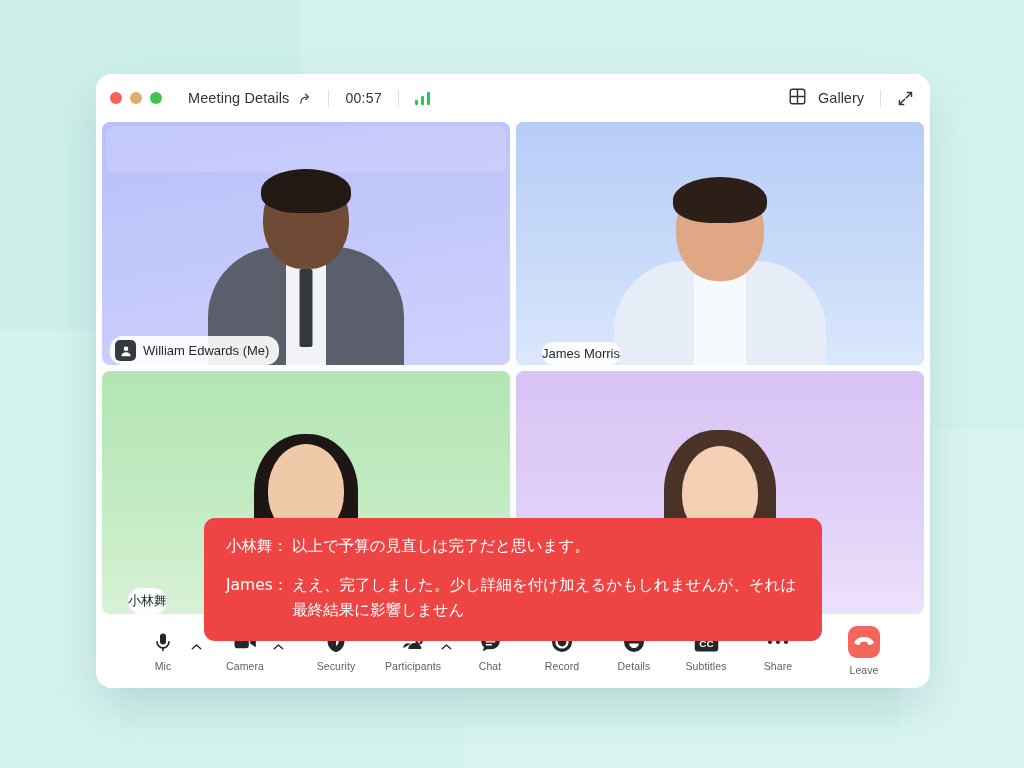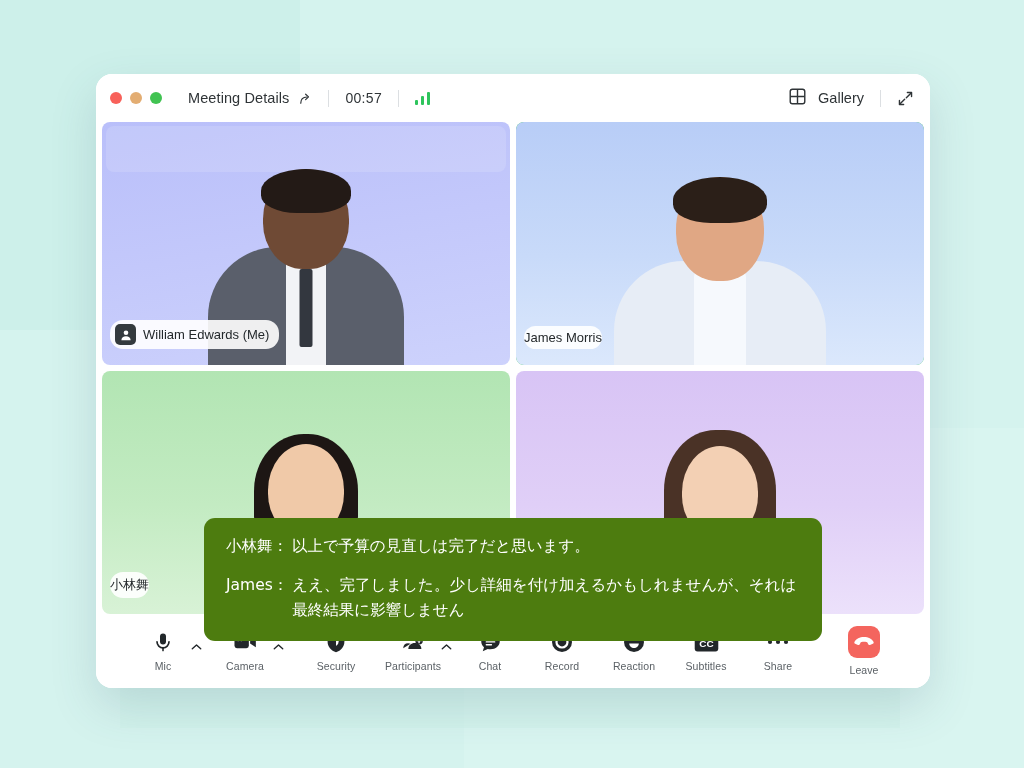--- a/index.html
+++ b/index.html
@@ -158,31 +158,31 @@
     border-radius: 50% 50% 40% 40%;
   }
   .p-shirt {
     position: absolute; left: 50%; bottom: 0;
     transform: translateX(-50%);
   }
 
   
   .name-badge {
     position: absolute;
-    left: 8px; bottom: 16px;
+    left: 8px; bottom: 0;
     display: flex; align-items: center; gap: 7px;
     background: rgba(255,255,255,.9);
     border-radius: 13px;
     padding: 4px 10px 4px 5px;
     font-size: 13px;
     color: #23282b;
     max-width: 90%;
     z-index: 4;
   }
-  .name-badge.plain { padding: 4px 0; }
+  .name-badge.plain { padding: 4px 0; margin-left: 18px; }
   .name-badge .av {
     width: 21px; height: 21px;
     background: #343a3e;
     border-radius: 5px;
     display: flex; align-items: center; justify-content: center;
     flex: 0 0 21px;
   }
   .name-badge.small { font-size: 12px; }
 
   
@@ -190,21 +190,21 @@
     z-index: 1;
     background: rgba(255,255,255,.82);
     font-size: 11.5px;
   }
 
   
   #caption-box {
     position: absolute;
     left: 204px; top: 518px;
     width: 618px;
-    background: #4d7c0f;
+    background: #ef4444;
     border-radius: 11px;
     padding: 16px 22px 18px 22px;
     z-index: 20;
     color: #ffffff;
   }
   .cap-line {
     display: flex;
     font-size: 15.5px;
     line-height: 1.62;
     font-family: "DejaVu Sans", "Liberation Sans", sans-serif;
@@ -477,21 +477,21 @@
 
     <div class="tool">
       <span class="ico">
         <svg width="22" height="22" viewBox="0 0 22 22">
           <circle cx="11" cy="11" r="10" fill="#22272a"></circle>
           <circle cx="7.6" cy="8.2" r="1.7" fill="#ffffff"></circle>
           <circle cx="14.4" cy="8.2" r="1.7" fill="#ffffff"></circle>
           <path d="M6.2 12.6h9.6c0 2.7-2.2 4.5-4.8 4.5s-4.8-1.8-4.8-4.5z" fill="#ffffff"></path>
         </svg>
       </span>
-      <span class="lbl">Reaction</span>
+      <span class="lbl">Details</span>
     </div>
 
     <div class="tool">
       <span class="ico">
         <svg width="25" height="19" viewBox="0 0 26 20">
           <rect x="0.6" y="0.6" width="24.8" height="18.8" rx="3" fill="#22272a"></rect>
           <text x="13" y="14.3" text-anchor="middle" font-family="Liberation Sans, sans-serif" font-size="10.5" font-weight="bold" fill="#ffffff">CC</text>
         </svg>
       </span>
       <span class="lbl">Subtitles</span>

